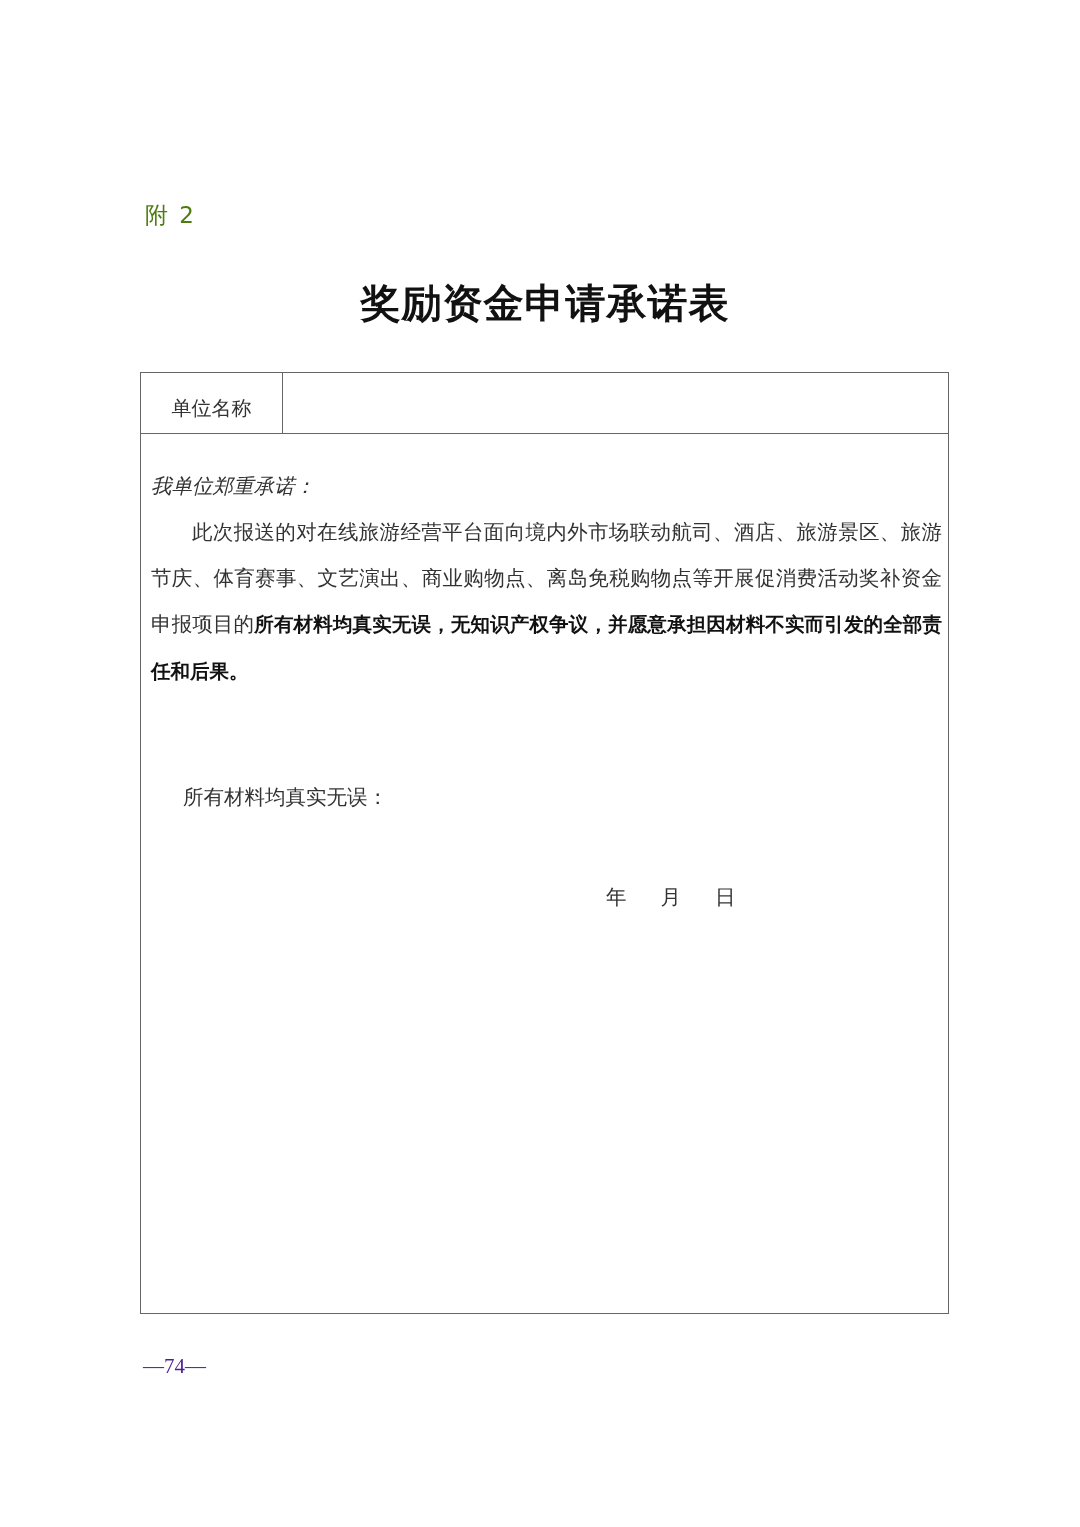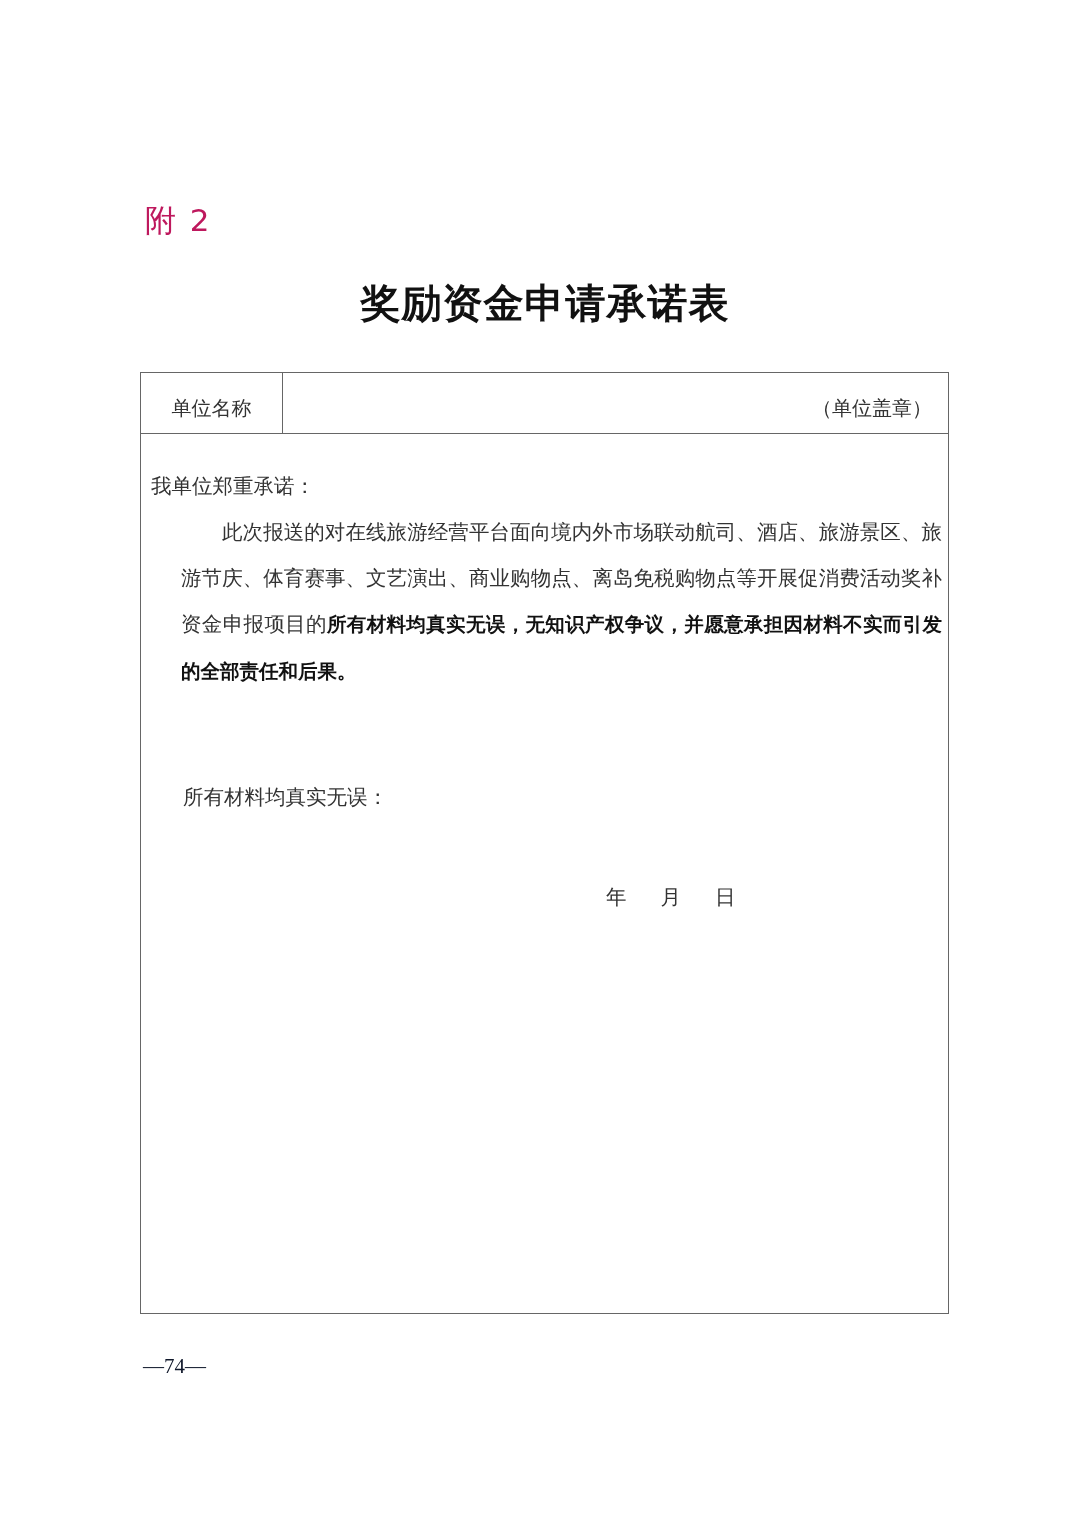--- a/index.html
+++ b/index.html
@@ -13,22 +13,22 @@
       position: relative;
       overflow: hidden;
       font-family: "DejaVu Serif", "Liberation Serif", serif;
       color: #222222;
     }
     .attachment-label {
       position: absolute;
       left: 145px;
       top: 200px;
       font-family: "DejaVu Sans", "Liberation Sans", sans-serif;
-      font-size: 31px;
-      color: #be185d;
+      font-size: 23px;
+      color: #4d7c0f;
       letter-spacing: 2px;
     }
     .doc-title {
       position: absolute;
       left: 0;
       width: 1090px;
       top: 276px;
       text-align: center;
       font-size: 40px;
       font-weight: bold;
@@ -90,27 +90,27 @@
       position: absolute;
       left: 10px;
       right: 6px;
       top: 90px;
       font-size: 20.5px;
       line-height: 46px;
       color: #333333;
     }
     .pledge-intro {
       display: block;
+      font-style: italic;
     }
     .pledge-paragraph {
       display: block;
       text-indent: 41px;
       text-align: justify;
       text-align-last: left;
-      margin-left: 30px;
     }
     .bold-text {
       font-family: "DejaVu Sans", "Liberation Sans", sans-serif;
       font-weight: bold;
       color: #111111;
       font-size: 19.5px;
     }
     .signature-label {
       position: absolute;
       left: 42px;
@@ -139,37 +139,34 @@
     }
     .date-gap {
       display: inline-block;
       width: 34px;
     }
     .page-number {
       position: absolute;
       left: 143px;
       top: 1354px;
       font-size: 21px;
-      color: #0f172a;
+      color: #4c1d95;
       font-family: "Liberation Serif", "DejaVu Serif", serif;
     }
   </style>
 </head>
 <body>
 
 <div class="attachment-label">附 2</div>
 
 <div class="doc-title">奖励资金申请承诺表</div>
 
 <div class="form-table">
   <div class="row-unit">
     <div class="unit-label-cell">单位名称</div>
-    <div class="unit-value-cell">
-      <span class="seal-note">（单位盖章）</span>
-    </div>
   </div>
 
   <div class="pledge-body">
     <span class="pledge-intro">我单位郑重承诺：</span>
     <span class="pledge-paragraph"><span>此次报送的对在线旅游经营平台面向境内外市场联动航司、酒店、旅游景区、旅游节庆、体育赛事、文艺演出、商业购物点、离岛免税购物点等开展促消费活动奖补资金申报项目的</span><span class="bold-text">所有材料均真实无误，无知识产权争议，并愿意承担因材料不实而引发的全部责任和后果。</span></span>
   </div>
 
   <div class="signature-label">所有材料均真实无误：</div>
   <div class="signature-field"></div>
 

